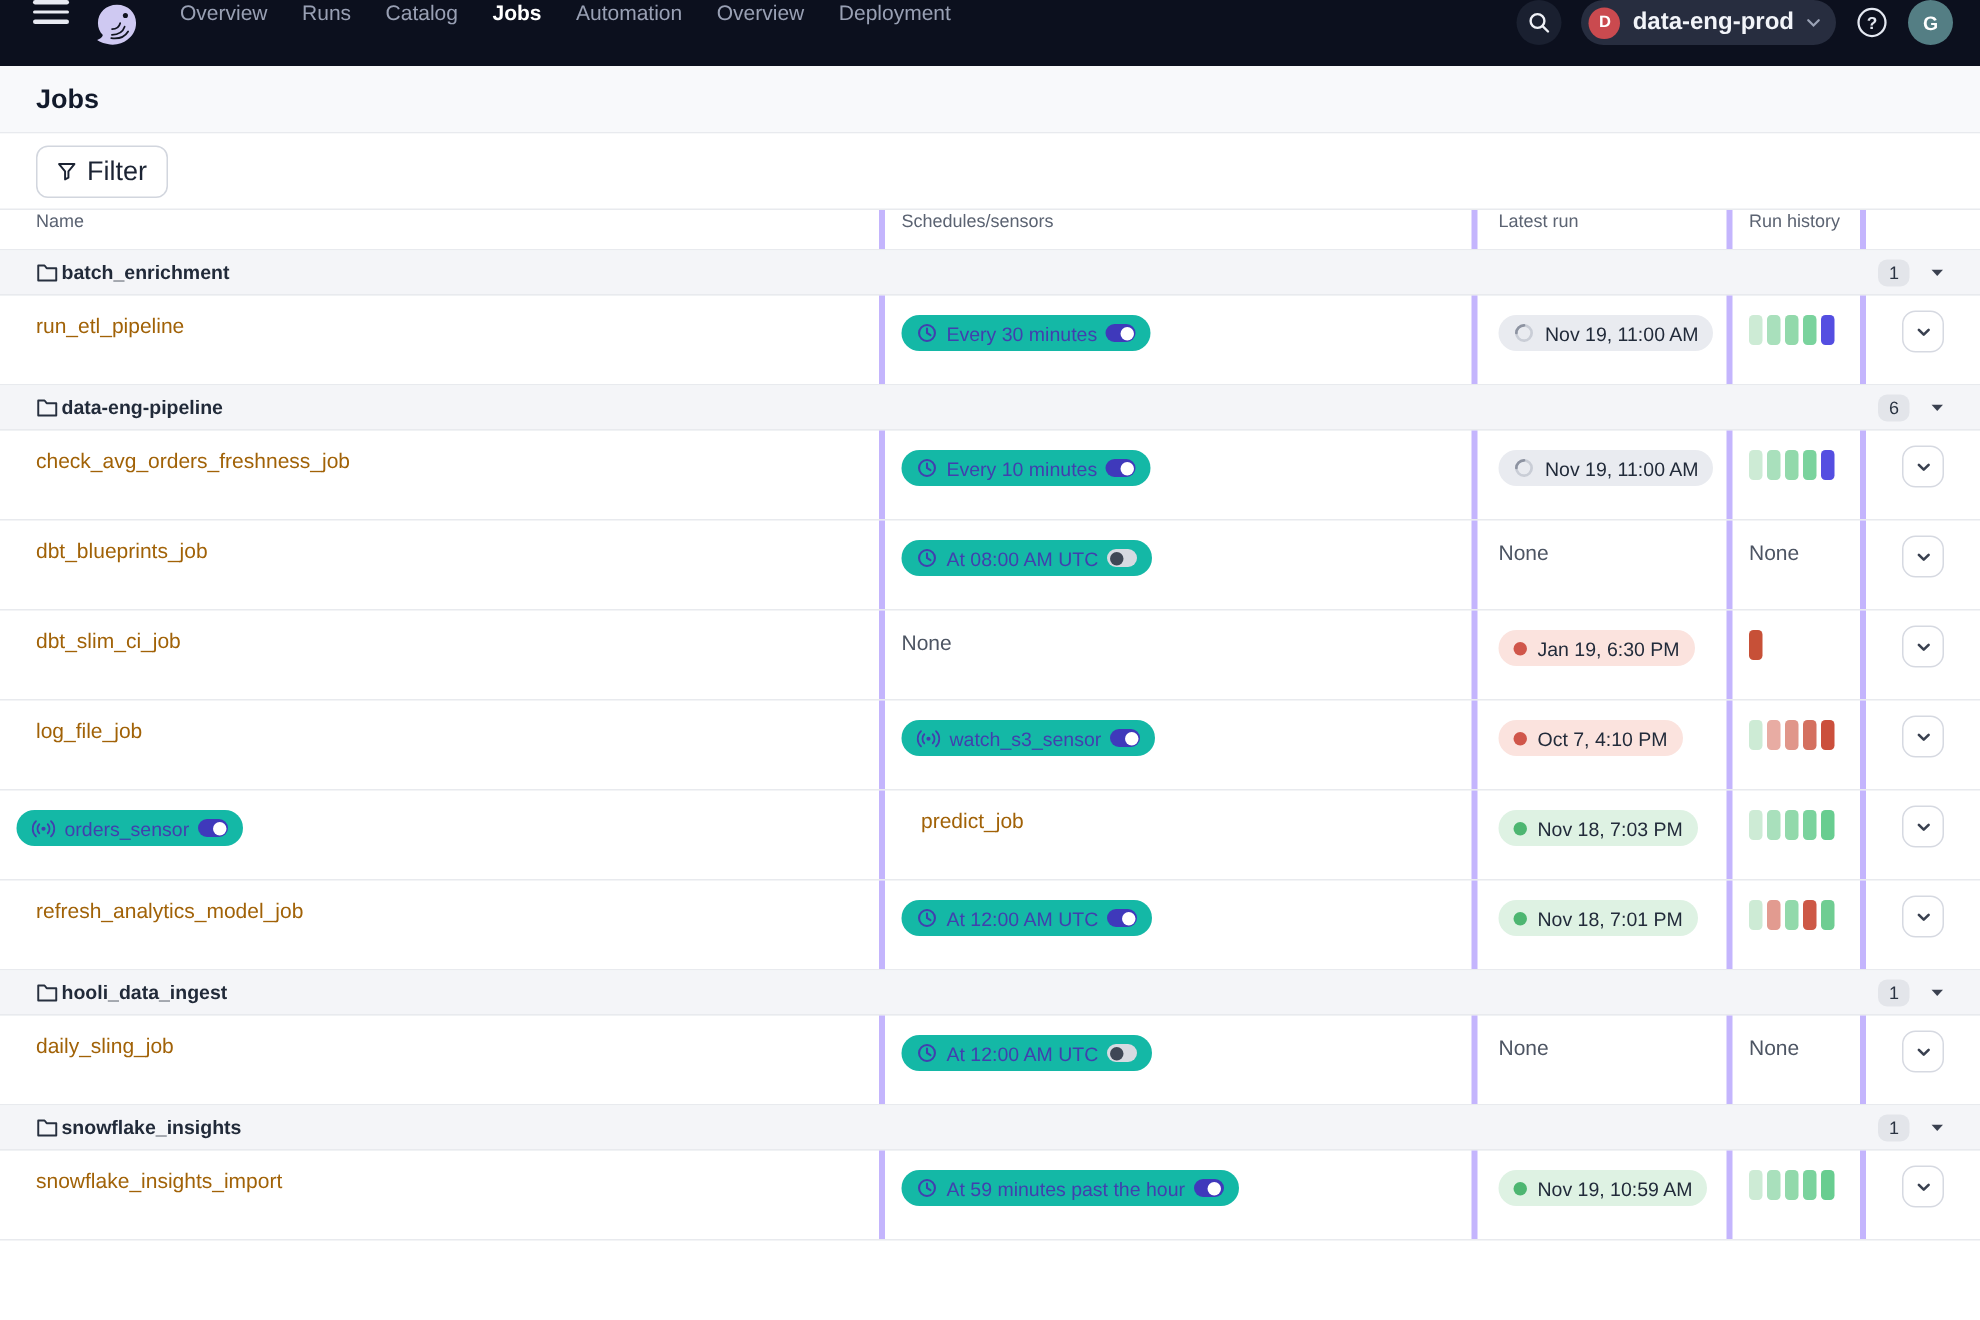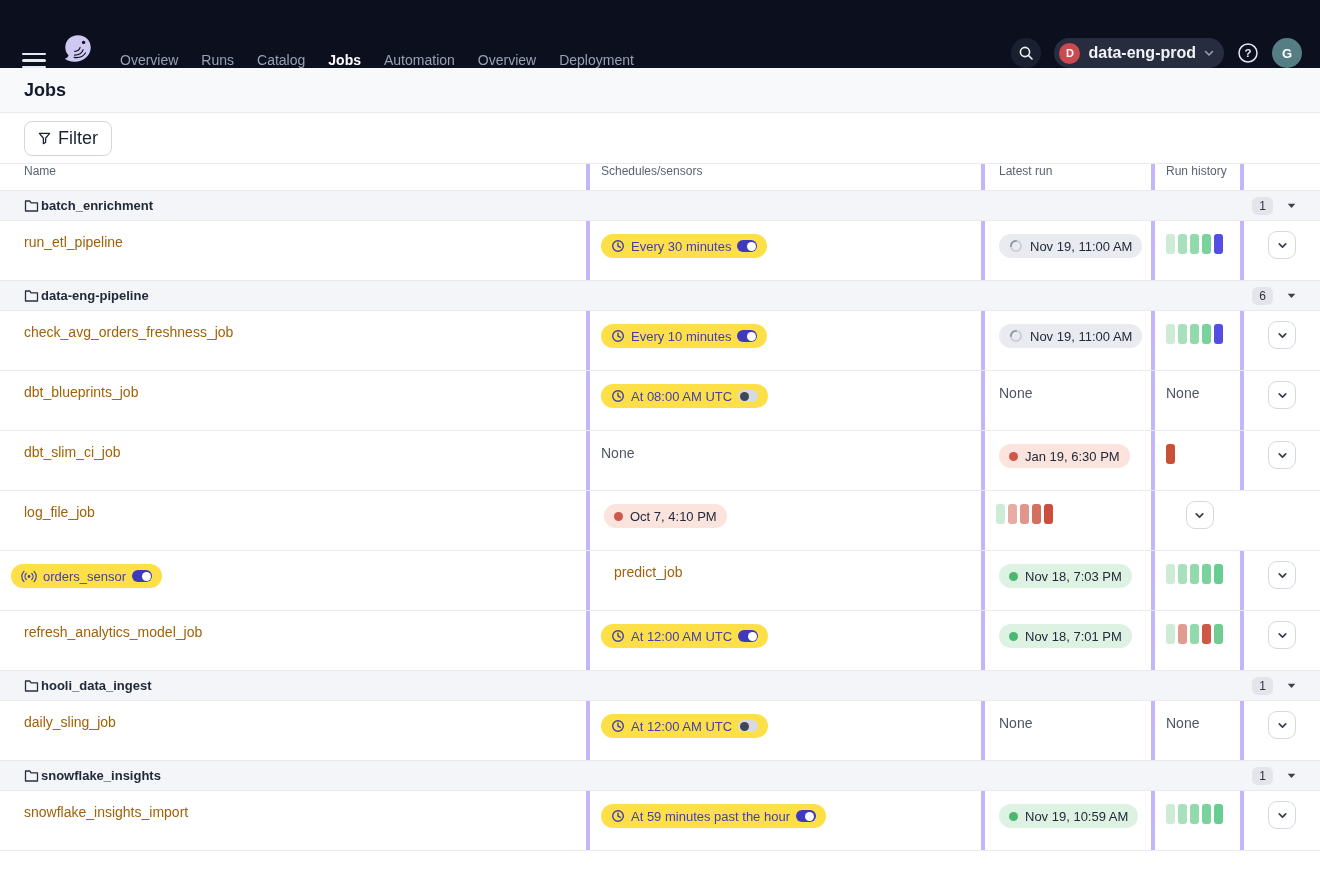--- a/index.html
+++ b/index.html
@@ -1,20 +1,20 @@
 <!DOCTYPE html>
 <html><head>
 <meta charset="utf-8">
 <style>
   * { margin:0; padding:0; box-sizing:border-box; }
   html,body { width:1320px; height:880px; overflow:hidden; background:#fff;
     font-family:"Liberation Sans", sans-serif; }
 
   
-  .topnav { height:68px; background:#0c101e; display:flex; align-items:flex-end; padding:0 18px; }
+  .topnav { height:44px; background:#0c101e; display:flex; align-items:flex-start; padding:0 18px; }
   .hamburger { width:24px; display:flex; flex-direction:column; gap:4px; margin:0 14px 0 4px; cursor:pointer; }
   .hamburger span { height:2.5px; background:#e8eaf2; border-radius:2px; }
   .logo { margin-right:24px; display:flex; align-items:center; }
   .nav-items { display:flex; align-items:center; }
   .nav-item { color:#99a0b4; font-size:14px; margin-right:23px; cursor:pointer; }
   .nav-item.active { color:#ffffff; font-weight:700; }
   .nav-right { margin-left:auto; display:flex; align-items:center; gap:13px; }
   .icon-circle { width:30px; height:30px; border-radius:50%; background:#1a2030; border:none;
     display:flex; align-items:center; justify-content:center; cursor:pointer; }
   .deploy-pill { height:30px; border-radius:15px; background:#272d3f; border:none; display:flex;
@@ -54,21 +54,21 @@
   .count-badge { background:#e3e5ea; border-radius:6px; font-size:12px; color:#2a3342;
     padding:2px 7px; }
   .g-caret { display:flex; cursor:pointer; }
 
   .job-row { height:60px; border-bottom:1px solid #e8eaee; }
   .cell { padding-top:13px; }
   .cell.c-name { padding-top:12px; }
   .job-link { color:#a16207; font-size:14px; text-decoration:none; cursor:pointer; }
   .none-text { font-size:14px; color:#4d5563; }
 
-  .badge { display:inline-flex; align-items:center; gap:6px; background:#fde047; color:#423fae;
+  .badge { display:inline-flex; align-items:center; gap:6px; background:#14b8a6; color:#423fae;
     border-radius:12px; padding:0 10px; font-size:13px; height:24px; cursor:pointer; }
   .b-icon { display:flex; }
   .toggle { width:20px; height:12px; border-radius:7px; display:inline-block; position:relative; cursor:pointer; }
   .toggle .knob { position:absolute; top:1.5px; width:9px; height:9px; border-radius:50%; }
   .toggle.on { background:#3f39bb; }
   .toggle.on .knob { right:1.5px; background:#fff; }
   .toggle.off { background:#d7dae1; }
   .toggle.off .knob { left:1.5px; background:#3f4755; }
 
   .run-pill { display:inline-flex; align-items:center; gap:7px; border-radius:12px;
@@ -314,20 +314,32 @@
           <span style="display:flex">
             <svg width="13" height="13" viewBox="0 0 12 12">
               <path d="M3 4.5 L6 7.5 L9 4.5" fill="none" stroke="#3a4150" stroke-width="1.6" stroke-linecap="round" stroke-linejoin="round"></path>
             </svg>
           </span>
         </button>
       </div>
     </div>
     <div class="job-row">
       <div class="cell c-name"><a class="job-link">log_file_job</a></div>
+      <div class="cell c-sched"><span class="badge">
+          <span class="b-icon">
+            <svg width="16" height="13" viewBox="0 0 16 13">
+              <circle cx="8" cy="6.5" r="1.4" fill="currentColor"></circle>
+              <path d="M5.2 3.5 A4.3 4.3 0 0 0 5.2 9.5 M10.8 3.5 A4.3 4.3 0 0 1 10.8 9.5 M3 1.4 A7 7 0 0 0 3 11.6 M13 1.4 A7 7 0 0 1 13 11.6" fill="none" stroke="currentColor" stroke-width="1.2" stroke-linecap="round"></path>
+            </svg>
+          </span>
+          <span class="b-label">watch_s3_sensor</span>
+          <span class="toggle on">
+            <span class="knob"></span>
+          </span>
+        </span></div>
       <div class="cell c-latest"><span class="run-pill failure">
           <span class="run-dot" style="background:#d0564a"></span>
           <span>Oct 7, 4:10 PM</span>
         </span></div>
       <div class="cell c-hist">
         <span class="chips">
           <span class="chip" style="background: rgb(205, 235, 213);"></span>
           <span class="chip" style="background: rgb(232, 172, 163);"></span>
           <span class="chip" style="background: rgb(224, 150, 138);"></span>
           <span class="chip" style="background: rgb(212, 112, 95);"></span>

